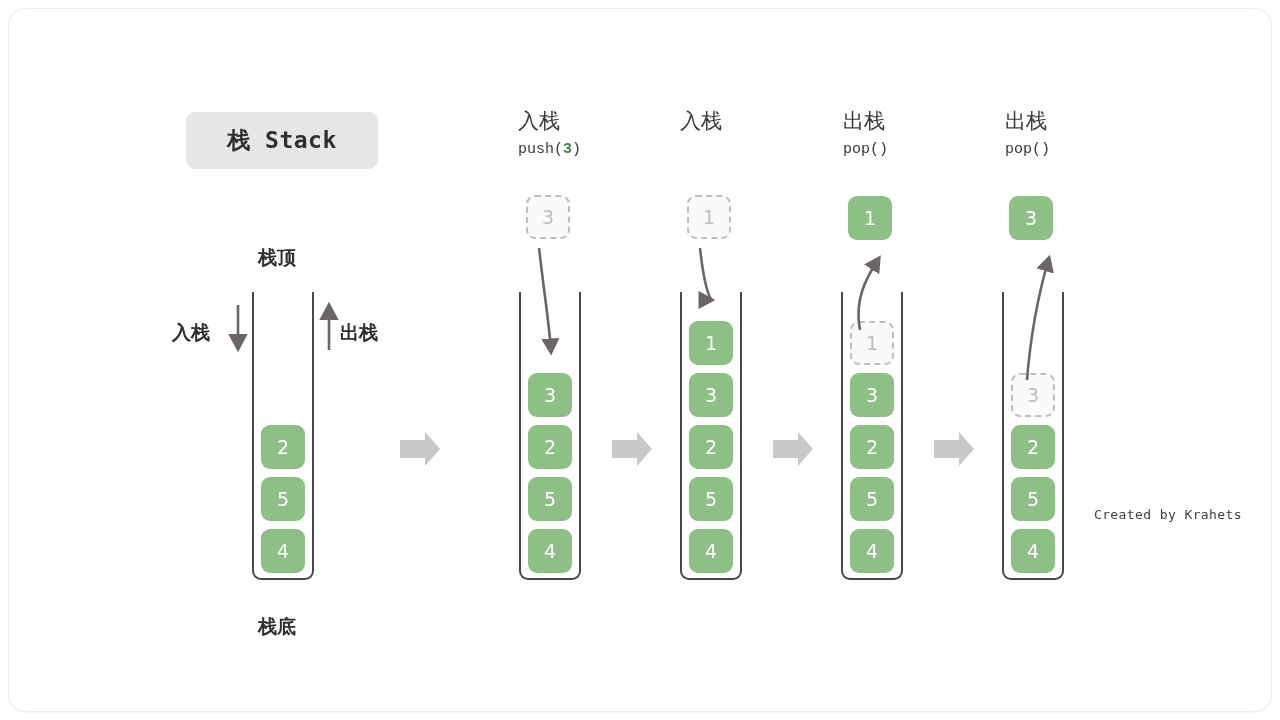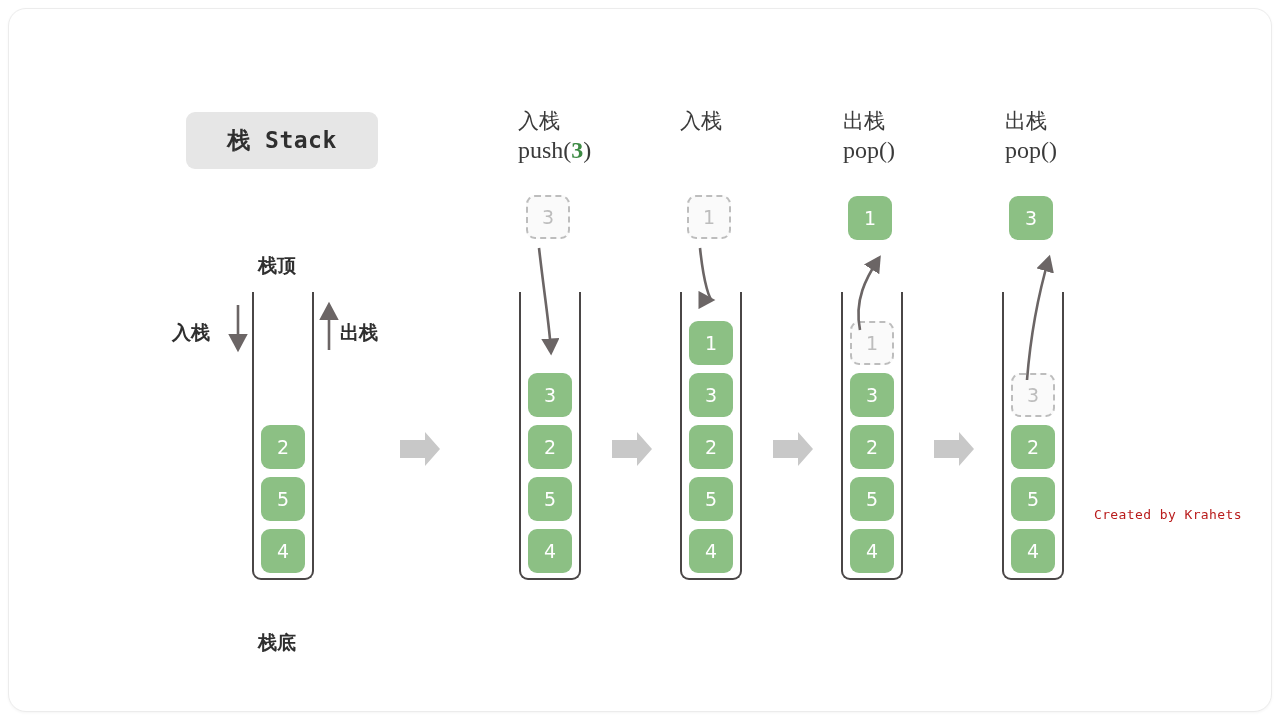--- a/index.html
+++ b/index.html
@@ -59,23 +59,24 @@
     text-align: left;
     color: #3a3a3a;
     line-height: 1.28;
   }
   .col-head .cn {
     font-family: "DejaVu Sans", "Liberation Sans", sans-serif;
     font-size: 21px;
     display: block;
   }
   .col-head .code {
-    font-family: Liberation Serif, serif;
-    font-size: 24px;
+    font-family: Liberation Mono, monospace;
+    font-size: 15px;
     display: block;
+    margin-top: 5px;
     white-space: pre;
   }
   .col-head .code .arg { color: #3c8a43; font-weight: bold; }
 
   
   .stack {
     position: absolute;
     width: 62px;
     box-sizing: border-box;
     border-left: 2px solid #4a4646;
@@ -124,21 +125,21 @@
     width: 1280px;
     height: 720px;
     pointer-events: none;
   }
 
   
   .footer {
     position: absolute;
     right: 38px;
     bottom: 26px;
-    color: #b91c1c;
+    color: #404040;
     font-family: "DejaVu Sans Mono", "Liberation Mono", monospace;
     font-size: 13px;
     letter-spacing: 0.4px;
   }
 </style>
 </head>
 <body>
 
 <div id="canvas">
   <div class="card"></div>
@@ -157,22 +158,22 @@
   <div class="col-head" style="left:843px; top:108px;">
     <span class="cn">出栈</span>
     <span class="code"><span>pop()</span></span>
   </div>
 
   <div class="col-head" style="left:1005px; top:108px;">
     <span class="cn">出栈</span>
     <span class="code"><span>pop()</span></span>
   </div>
 
-  <div class="lbl" style="left:258px; top:245px;margin-top:8px;">栈顶</div>
-  <div class="lbl" style="left:258px; top:630px;">栈底</div>
+  <div class="lbl" style="left:258px; top:245px;">栈顶</div>
+  <div class="lbl" style="left:258px; top:614px;">栈底</div>
   <div class="lbl" style="left:172px; top:320px;">入栈</div>
   <div class="lbl" style="left:340px; top:320px;">出栈</div>
 
   <div class="stack" id="stack-0" style="left:252px; top:292px; height:288px;">
       <div class="tile" style="left: 7px; bottom: 109px;">2</div>
       <div class="tile" style="left: 7px; bottom: 57px;">5</div>
       <div class="tile" style="left: 7px; bottom: 5px;">4</div>
     </div>
   <div class="stack" id="stack-1" style="left:519px; top:292px; height:288px;">
       <div class="tile" style="left: 7px; bottom: 161px;">3</div>

